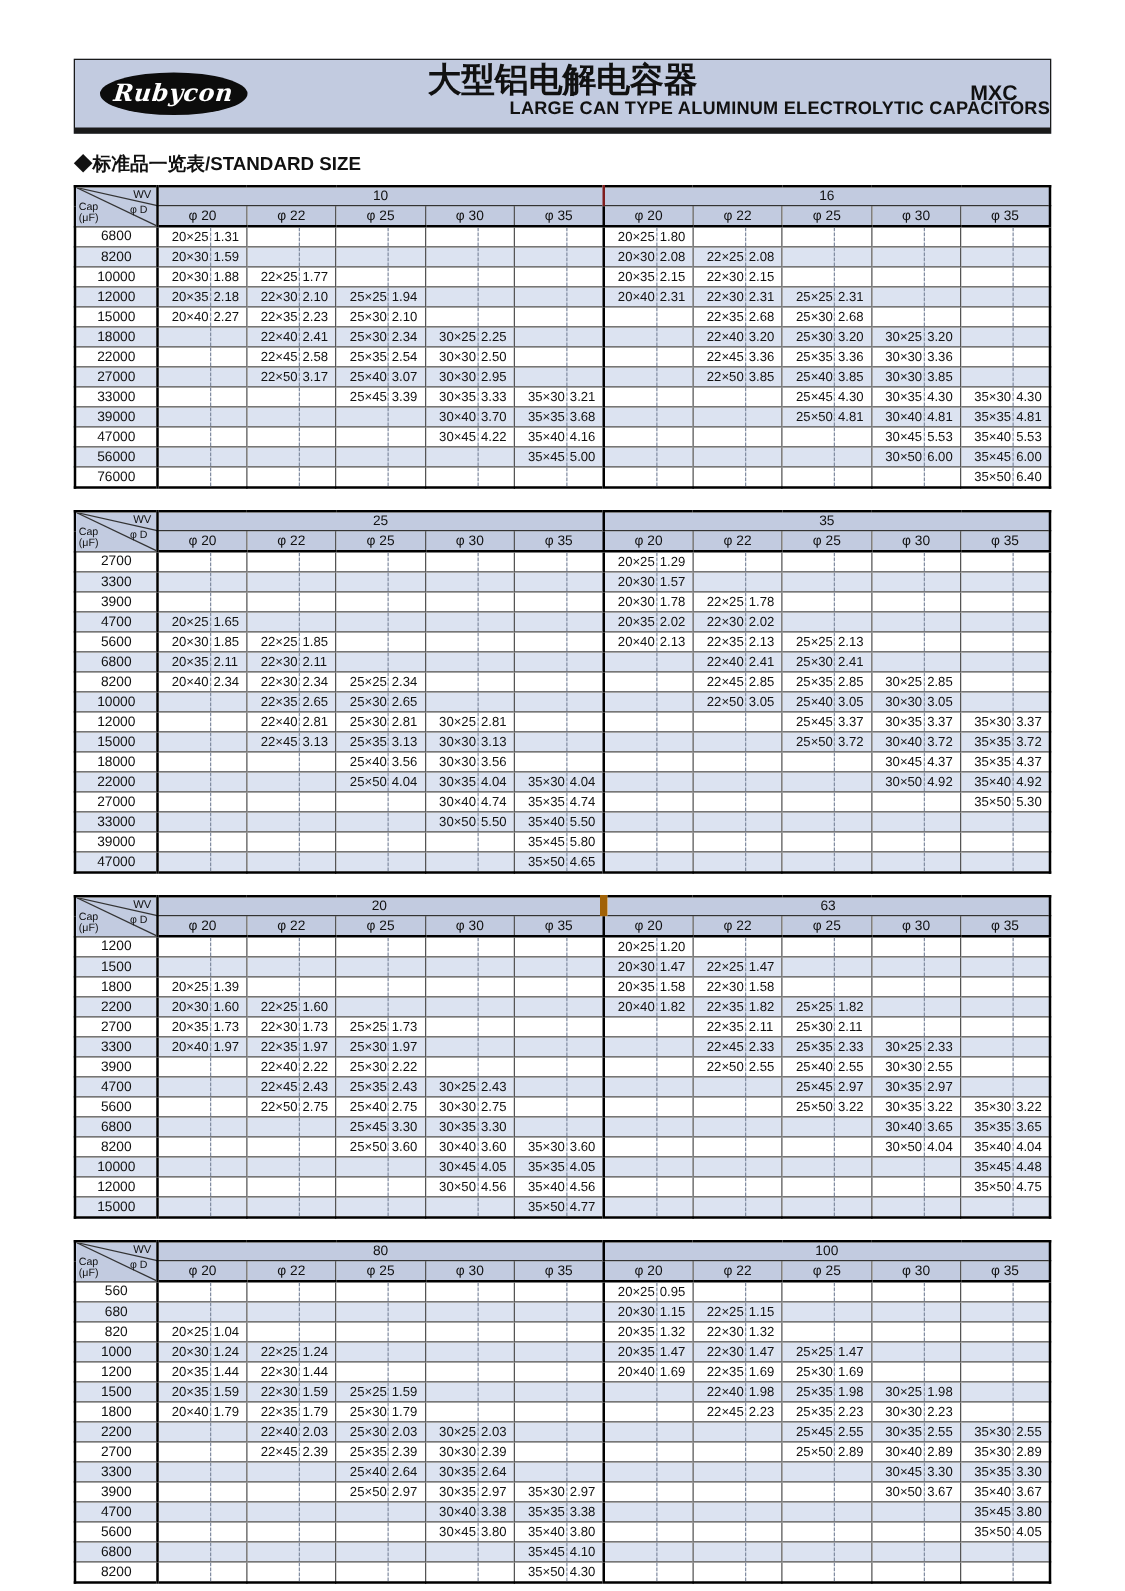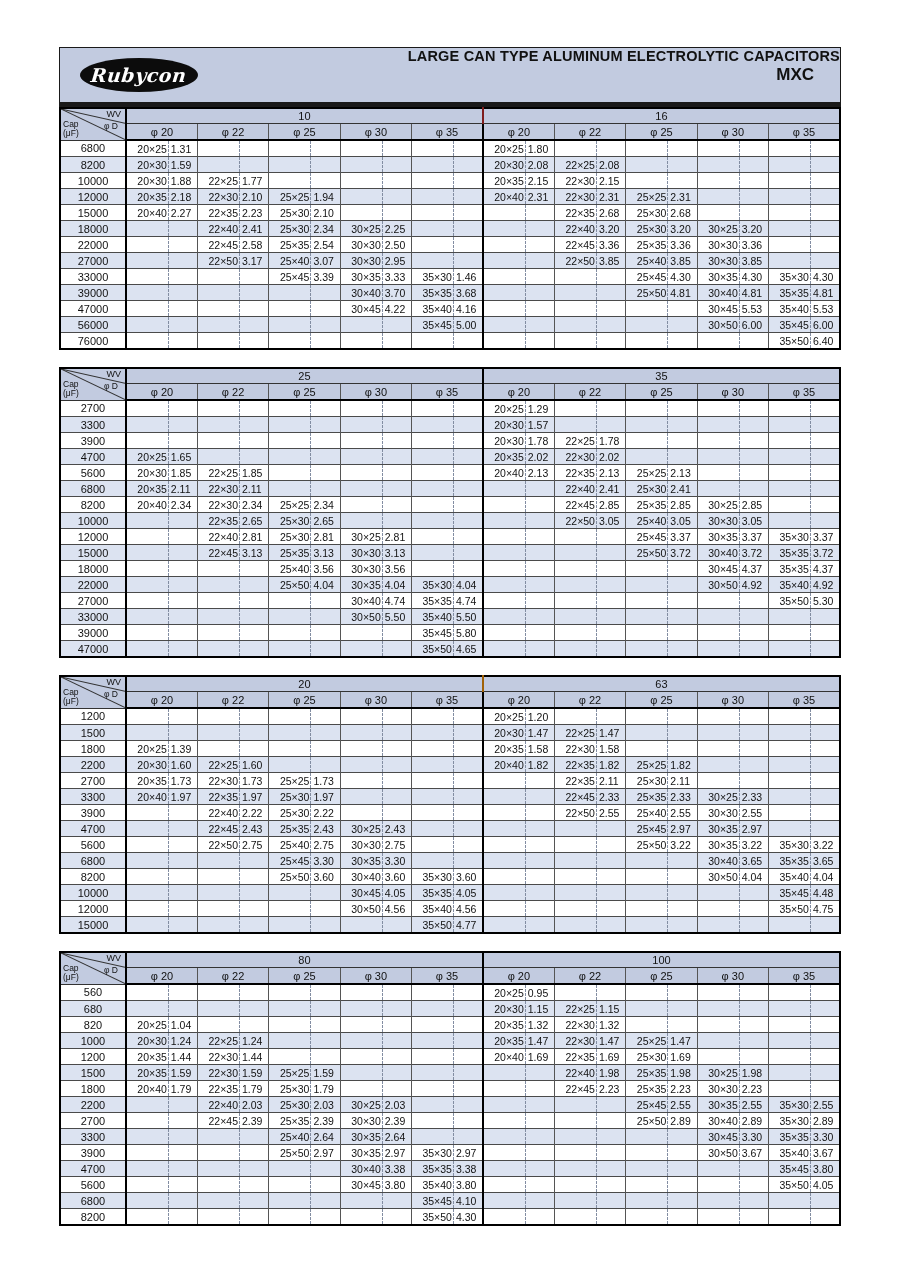--- a/index.html
+++ b/index.html
@@ -37,24 +37,26 @@
 </style>
 </head>
 <body>
 
 <div class="page">
 
   <div class="header-bar">
     <div class="logo">
       <span>Rubycon</span>
     </div>
+    <div class="title-zh">大型铝电解电容器</div>
     <div class="title-en">LARGE CAN TYPE ALUMINUM ELECTROLYTIC CAPACITORS</div>
     <div class="series">MXC</div>
   </div>
 
+  <div class="section-title">◆标准品一览表/STANDARD SIZE</div>
 
   <table class="cap-table">
       <colgroup>
         <col style="width:66px">
         <col>
         <col>
         <col>
         <col>
         <col>
         <col>
@@ -617,21 +619,21 @@
           </td>
           <td class="cell">
             <div class="cw">
               <span class="sz">30×35</span>
               <span class="rp">3.33</span>
             </div>
           </td>
           <td class="cell">
             <div class="cw">
               <span class="sz">35×30</span>
-              <span class="rp">1.46</span>
+              <span class="rp">3.21</span>
             </div>
           </td>
           <td class="cell vsep">
             <div class="cw">
               <span class="sz"></span>
               <span class="rp"></span>
             </div>
           </td>
           <td class="cell">
             <div class="cw">
@@ -1983,21 +1985,21 @@
           <th class="corner" rowspan="2">
             <svg viewBox="0 0 66 30" preserveAspectRatio="none">
               <line x1="0" y1="0" x2="66" y2="14" stroke="#333" stroke-width="1"></line>
               <line x1="0" y1="0" x2="66" y2="30" stroke="#333" stroke-width="1"></line>
             </svg>
             <span class="c-wv">WV</span>
             <span class="c-phid">φ D</span>
             <span class="c-cap">Cap<br>(μF)</span>
           </th>
           <th colspan="5" style="">20</th>
-          <th colspan="5" style="border-left:2px solid #a16207;">63</th>
+          <th colspan="5" style="border-left:6px solid #a16207;">63</th>
         </tr>
         <tr class="phi-row">
           <th style="">φ 20</th>
           <th style="">φ 22</th>
           <th style="">φ 25</th>
           <th style="">φ 30</th>
           <th style="">φ 35</th>
           <th style="border-left:2px solid #000;">φ 20</th>
           <th style="">φ 22</th>
           <th style="">φ 25</th>

